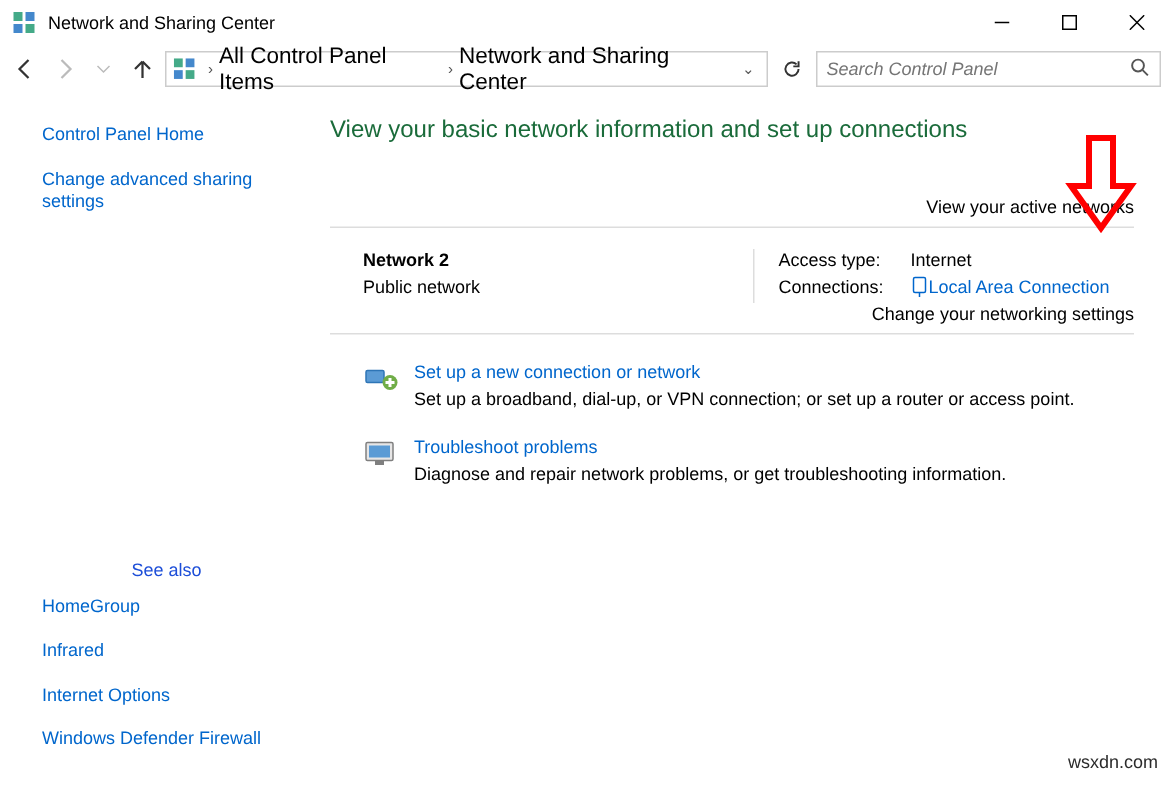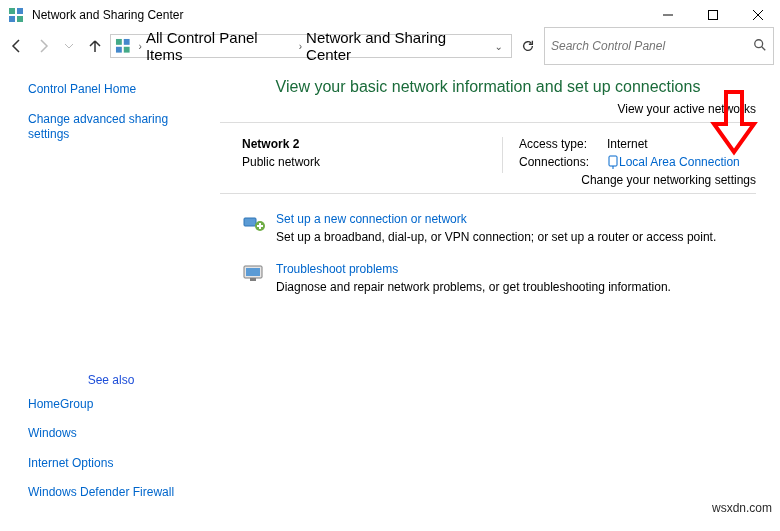--- a/index.html
+++ b/index.html
@@ -14,31 +14,31 @@
     
     .navbar { display: flex; align-items: center; height: 32px; padding: 0 6px; gap: 4px; }
     .nav-btn { width: 22px; height: 22px; display: flex; align-items: center; justify-content: center; color: #555; }
     .nav-btn.disabled { color: #bbb; }
     .breadcrumb-wrap { flex: 1; display: flex; align-items: center; border: 1px solid #ccc; height: 24px; padding: 0 4px; }
     .breadcrumb-wrap .bc-icon { width: 16px; height: 16px; margin-right: 4px; }
     .breadcrumb-wrap .sep { padding: 0 4px; color: #555; font-size: 10px; }
     .breadcrumb-wrap .crumb { font-size: 15px; }
     .breadcrumb-wrap .dd { margin-left: auto; color: #555; font-size: 10px; padding: 0 4px; }
     .refresh { width: 24px; height: 24px; display: flex; align-items: center; justify-content: center; border: 1px solid transparent; color: #333; }
-    .searchbox { width: 230px; height: 38px; border: 1px solid #ccc; display: flex; align-items: center; padding: 0 6px; color: #888; }
+    .searchbox { width: 230px; height: 24px; border: 1px solid #ccc; display: flex; align-items: center; padding: 0 6px; color: #888; }
     .searchbox input { border: none; outline: none; flex: 1; font-size: 12px; color: #555; font-style: italic; }
     .searchbox .mag { color: #555; font-size: 12px; }
     
     .content { display: flex; height: calc(100% - 62px); }
     .sidebar { width: 210px; padding: 20px 16px 16px 28px; display: flex; flex-direction: column; }
     .sidebar a { color: #0066cc; text-decoration: none; margin-bottom: 14px; line-height: 1.3; }
     .sidebar .see-also-heading { color: #1d4ed8; margin-top: auto; margin-bottom: 10px; text-align: center; }
     
     .main { flex: 1; padding: 16px 24px 16px 10px; }
-    .main h1 { color: #1a6b3a; font-weight: normal; font-size: 16px; margin-bottom: 6px; text-align: center; }
+    .main h1 { color: #1a6b3a; font-weight: normal; font-size: 16px; margin-bottom: 35px; }
     .section-label { font-size: 12px; margin-bottom: 6px; text-align: right; }
     .hr { border-bottom: 1px solid #ddd; margin-bottom: 14px; }
     
     .network-row { display: flex; padding: 0 0 0 22px; }
     .network-left { flex: 0 0 260px; }
     .network-left .name { font-weight: bold; margin-bottom: 4px; }
     .network-right { border-left: 1px solid #ddd; padding-left: 16px; font-size: 12px; }
     .network-right .kv { display: flex; margin-bottom: 4px; }
     .network-right .k { width: 88px; }
     .network-right a { color: #0066cc; text-decoration: none; }
@@ -140,21 +140,21 @@
 </div>
 
 <div class="content">
 
   <div class="sidebar">
     <a>Control Panel Home</a>
     <a>Change advanced sharing settings</a>
 
     <div class="see-also-heading">See also</div>
     <a>HomeGroup</a>
-    <a>Windows</a>
+    <a>Infrared</a>
     <a>Internet Options</a>
     <a>Windows Defender Firewall</a>
   </div>
 
   <div class="main">
     <h1>View your basic network information and set up connections</h1>
 
     <div class="section-label">View your active networks</div>
     <div class="hr"></div>
 

